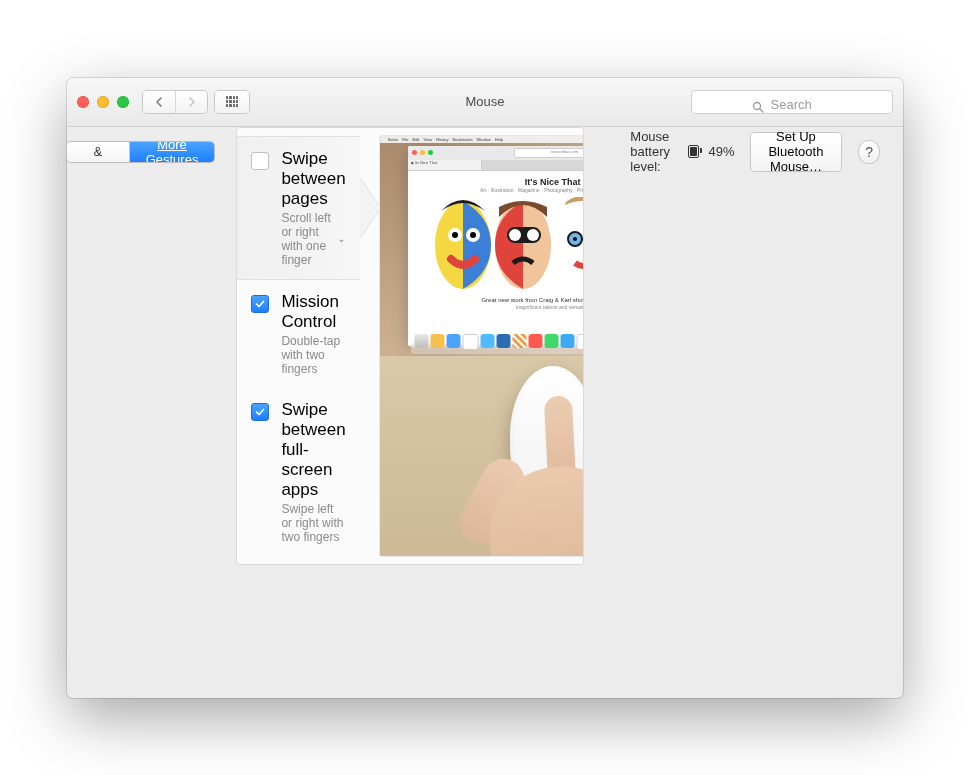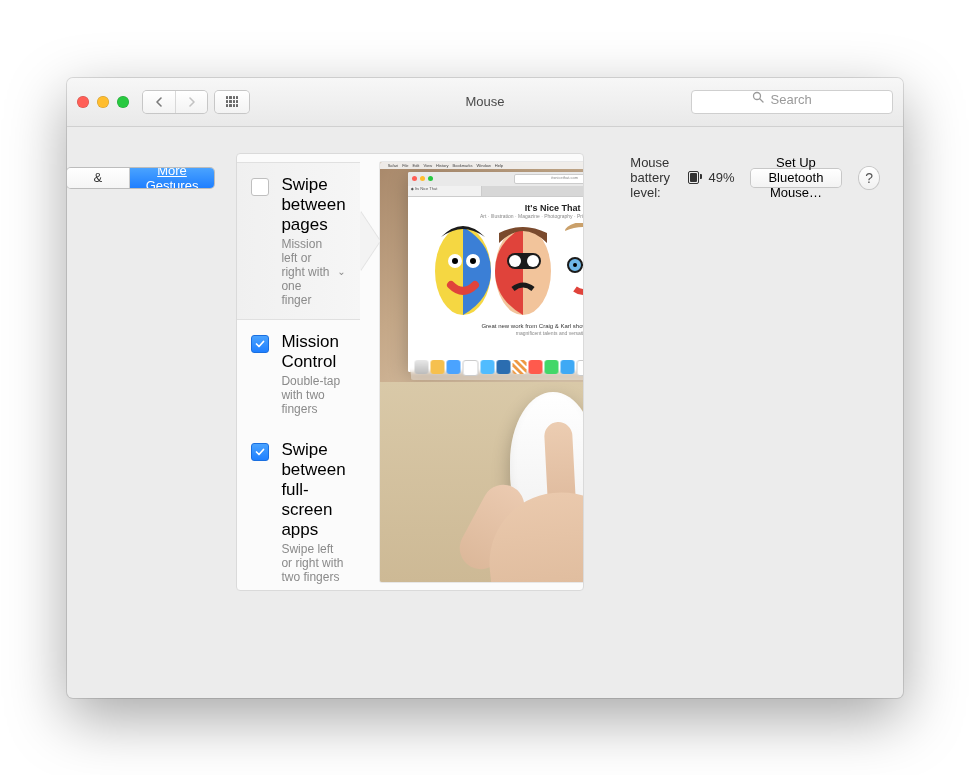--- a/index.html
+++ b/index.html
@@ -17,21 +17,20 @@
   }
   .window {
     width: 836px;
     height: 620px;
     background: #ececec;
     border-radius: 6px;
     box-shadow: 0 20px 60px rgba(0,0,0,0.35), 0 0 0 1px rgba(0,0,0,0.12);
     display: flex;
     flex-direction: column;
     overflow: hidden;
-    gap: 26px;
   }
   .titlebar {
     height: 48px;
     background: linear-gradient(#f7f7f7, #e9e9e9);
     border-bottom: 1px solid #d0d0d0;
     display: flex;
     align-items: center;
     padding: 0 10px;
     position: relative;
     gap: 8px;
@@ -91,21 +90,21 @@
     pointer-events: none;
   }
   .search-field {
     margin-left: auto;
     width: 200px;
     height: 22px;
     background: #fff;
     border: 1px solid #cfcfcf;
     border-radius: 4px;
     display: flex;
-    align-items: flex-start;
+    align-items: flex-end;
     justify-content: center;
     color: #9a9a9a;
     gap: 5px;
   }
   .search-field input {
     border: none;
     outline: none;
     background: transparent;
     width: 60px;
     font-size: 13px;
@@ -364,21 +363,21 @@
   }
   .battery-icon::after{
     content:""; position:absolute; right:-4px; top:2px;
     width:2px; height:5px; background:#333; border-radius:0 1px 1px 0;
   }
   .battery-fill{
     position:absolute; left:1px; top:1px; bottom:1px; right:1px;
     background:#333; border-radius:1px;
   }
   .btn {
-    height: 18px;
+    height: 38px;
     padding: 0 14px;
     background: linear-gradient(#ffffff,#f3f3f3);
     border-radius: 4px;
     box-shadow: 0 0 0 1px #c7c7c7, 0 1px 1px rgba(0,0,0,0.06);
     display:flex; align-items:center;
     font-size:13px;
     border:none;
   }
   .help-btn {
     width:22px; height:22px; border-radius:50%;
@@ -453,21 +452,21 @@
     <div class="panel">
       <div class="left-col">
 
         <div class="gesture-row selected">
           <div class="chk">
             
           </div>
           <div class="gesture-text">
             <div class="title-l">Swipe between pages</div>
             <div class="desc-l">
-              <span>Mission left or right with one finger</span>
+              <span>Scroll left or right with one finger</span>
               <span class="chev">⌄</span>
             </div>
           </div>
         </div>
 
         <div class="gesture-row">
           <div class="chk checked">
             <svg viewBox="0 0 10 10">
                 <path d="M1.5 5 L4 7.5 L8.5 2.5" stroke="#fff" stroke-width="1.7" fill="none" stroke-linecap="round" stroke-linejoin="round"></path>
               </svg>

